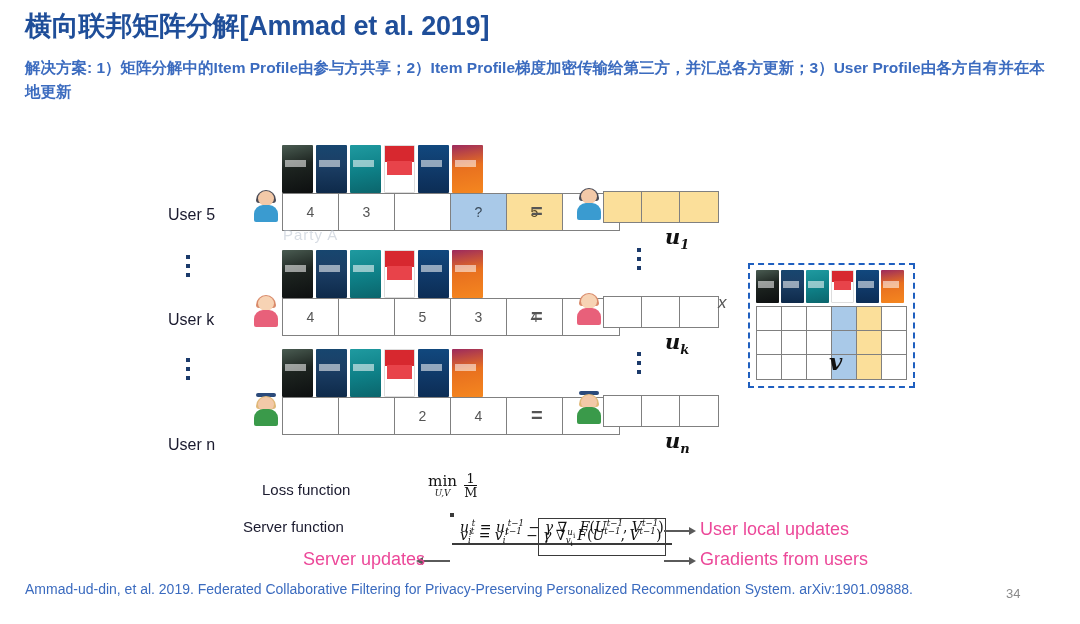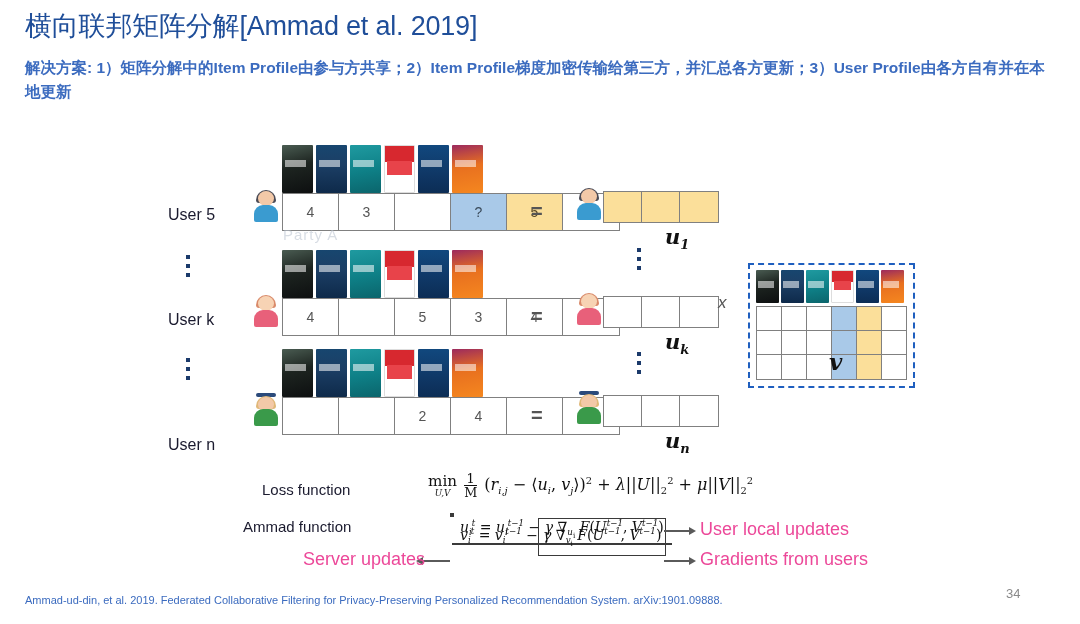--- a/index.html
+++ b/index.html
@@ -8,21 +8,21 @@
     width:1080px; height:624px;
     background:#ffffff;
     font-family:"Liberation Sans", sans-serif;
     position:relative;
     overflow:hidden;
   }
 
   
   #slide-title {
     position:absolute; left:25px; top:8px;
-    font-size:27px; font-weight:normal; color:#1f4e99;
+    font-size:27px; font-weight:bold; color:#1f4e99;
     letter-spacing:-0.2px; white-space:nowrap;
   }
   #slide-subtitle {
     position:absolute; left:25px; top:56px; width:1035px;
     font-size:15.5px; color:#3b6bbf; line-height:1.55;
     font-weight:600;
   }
 
   
   #diagram { position:absolute; left:0; top:130px; width:1080px; height:440px; }
@@ -140,22 +140,22 @@
   #inner-box { border:1.6px solid #3a3a3a; padding:7px 4px; display:inline-block; }
 
   .orange-label { position:absolute; font-size:18px; color:#ec4899; white-space:nowrap; }
   .arrow { position:absolute; height:10px; display:flex; align-items:center; }
   .arrow .line { height:1.4px; background:#5a5a5a; }
   .arrow .head-r { width:0;height:0;border-top:4.5px solid transparent;border-bottom:4.5px solid transparent;border-left:7px solid #5a5a5a; }
   .arrow .head-l { width:0;height:0;border-top:4.5px solid transparent;border-bottom:4.5px solid transparent;border-right:7px solid #5a5a5a; }
 
   
   #footer-note {
-    position:absolute; left:25px; top:594px;
-    font-size:11px; color:#3b6bbf; white-space:nowrap;
+    position:absolute; left:25px; top:581px;
+    font-size:14px; color:#3b6bbf; white-space:nowrap;
   }
   #page-number {
     position:absolute; left:1006px; top:586px;
     font-size:13px; color:#8a8a8a;
   }
 </style>
 </head>
 <body>
 
 <div id="slide-title">横向联邦矩阵分解[Ammad et al. 2019]</div>
@@ -370,24 +370,23 @@
 
 <div class="formula" style="left:428px; top:472px; font-size:16px;">
   <span class="minop">
     <span>min</span>
       <span class="sm">U,V</span>
   </span>
   <span class="frac">
     <span class="num">1</span>
     <span class="den">M</span>
   </span>
-  <span>(<i>r</i><span class="sub"><i>i,j</i></span> − ⟨<i>u</i><span class="sub"><i>i</i></span>, <i>v</i><span class="sub"><i>j</i></span>⟩)<span class="sup">2</span> + <i>λ</i>||<i>U</i>||<span class="sub">2</span><span class="sup">2</span> + <i>μ</i>||<i>V</i>||<span class="sub">2</span><span class="sup">2</span></span>
-</div>
-
-<div class="flabel" style="left:243px; top:518px;">Ammad function</div>
+</div>
+
+<div class="flabel" style="left:243px; top:518px;">Server function</div>
 
 <div id="update-box" style="left:450px; top:513px;">
   <div class="ubrow first formula" style="font-size:14px;">
     <i>u</i><span class="sub"><i>i</i></span><span class="sup"><i>t</i></span> = <i>u</i><span class="sub"><i>i</i></span><span class="sup"><i>t−1</i></span> − <i>γ</i> ∇<span class="sub"><i>u</i><sub>i</sub></span> <i>F</i>(<i>U</i><span class="sup"><i>t−1</i></span>, <i>V</i><span class="sup"><i>t−1</i></span>)
   </div>
   <div class="ubrow formula" style="font-size:14px;">
     <i>v</i><span class="sub"><i>i</i></span><span class="sup"><i>t</i></span> = <i>v</i><span class="sub"><i>i</i></span><span class="sup"><i>t−1</i></span> −<span id="inner-box"><i>γ</i> ∇<span class="sub"><i>v</i><sub>i</sub></span> <i>F</i>(<i>U</i><span class="sup"><i>t−1</i></span>, <i>V</i><span class="sup"><i>t−1</i></span>)</span>
   </div>
 </div>
 

